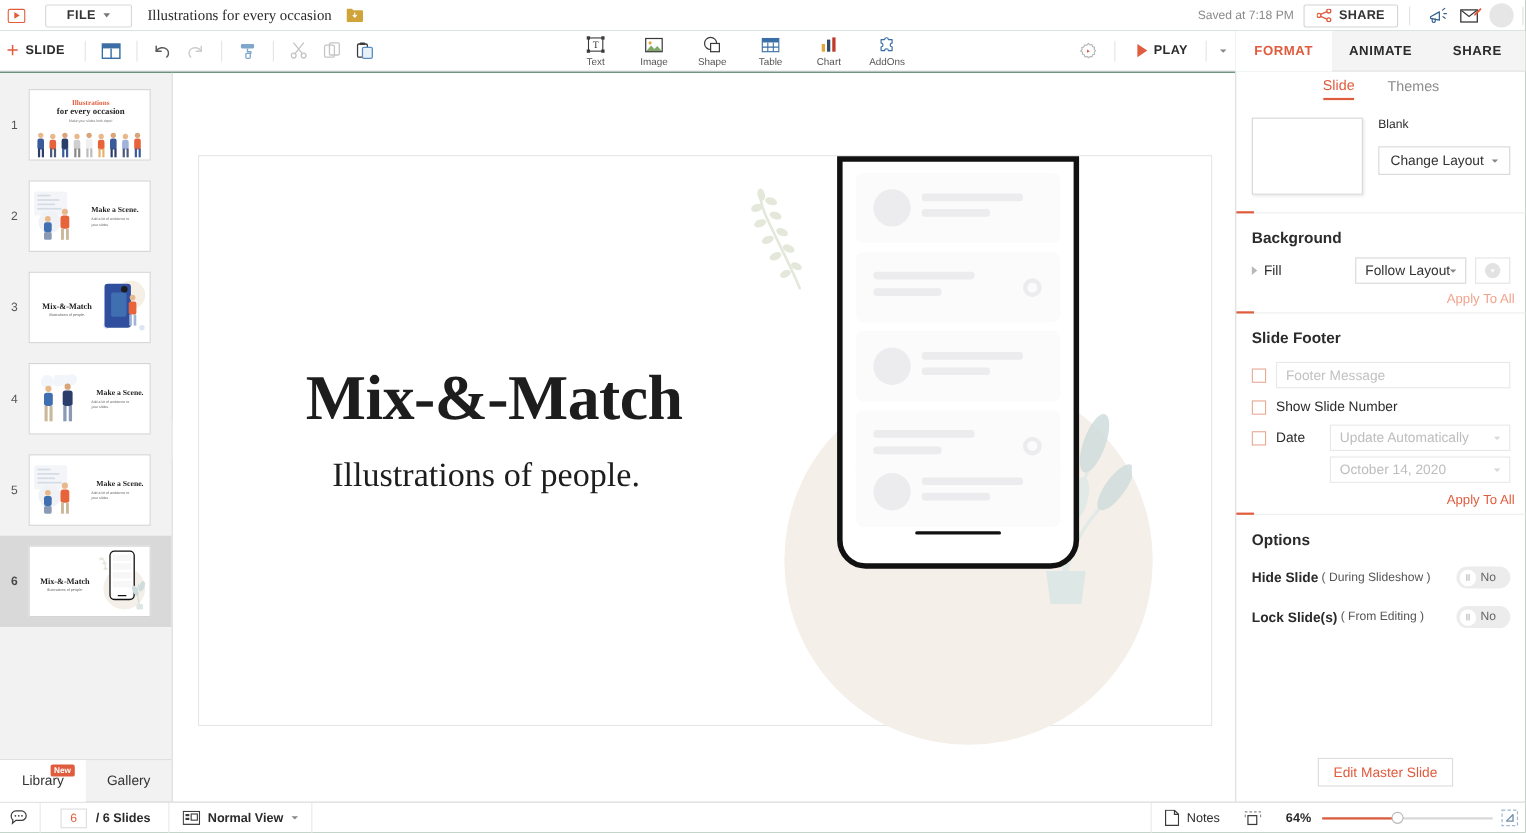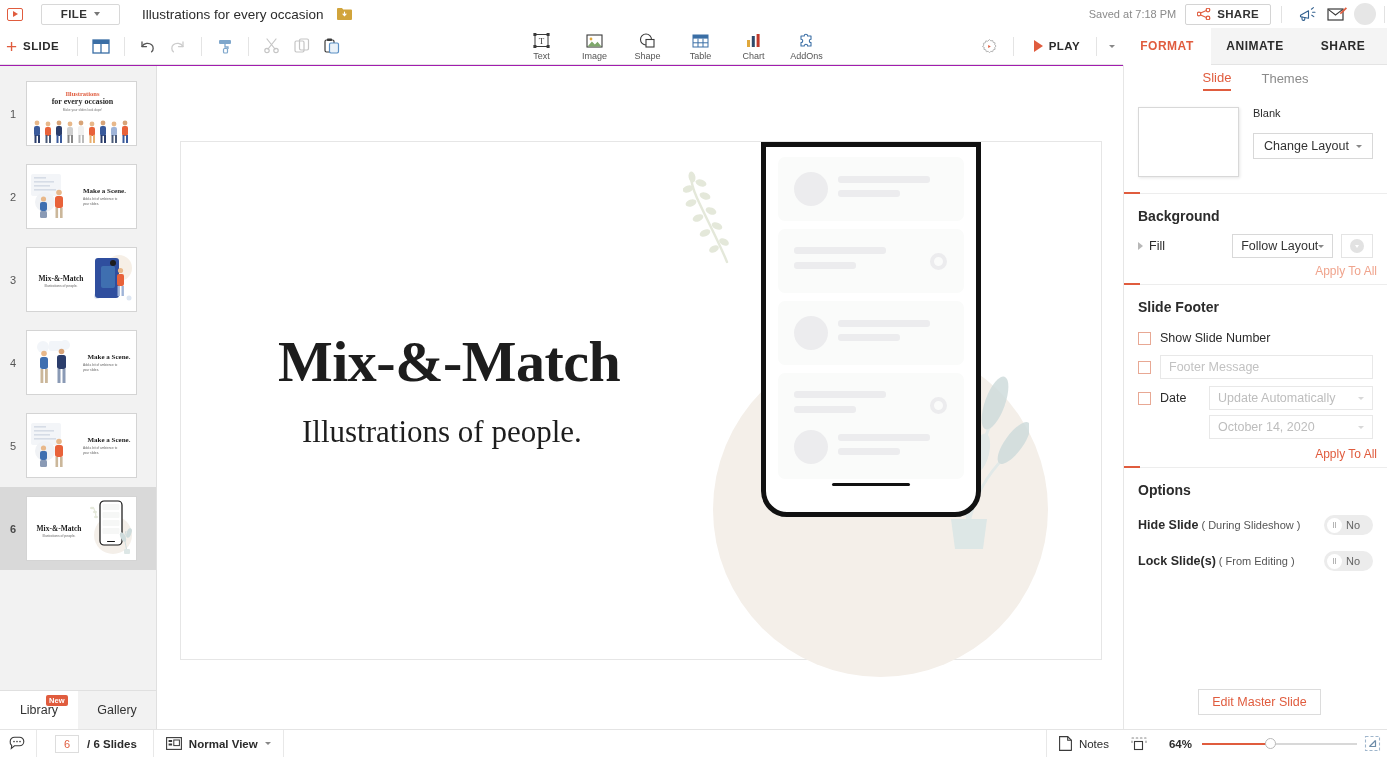--- a/index.html
+++ b/index.html
@@ -2,21 +2,21 @@
 <html><head>
 <meta charset="utf-8">
 <style>
   * { box-sizing: border-box; margin: 0; padding: 0; }
   html, body {
     width: 1387px; height: 757px;
     font-family: "Liberation Sans", sans-serif;
     background: #fff; overflow: hidden;
     -webkit-font-smoothing: antialiased;
   }
-  .app { position: relative; width: 1387px; height: 757px; background:#a21caf; }
+  .app { position: relative; width: 1387px; height: 757px; background:#14532d; }
 
   
   .topbar {
     position:absolute; left:0; top:0; width:1387px; height:28px;
     background:#fff; display:flex; align-items:center;
   }
   .logo-btn { width:30px; height:28px; display:flex; align-items:center; justify-content:center; }
   .logo-mark {
     width:16px; height:13px; border:1.6px solid #e05c3e; border-radius:2px;
     display:flex; align-items:center; justify-content:center;
@@ -25,21 +25,21 @@
     width:0;height:0;border-left:5px solid #e05c3e;
     border-top:3.5px solid transparent;border-bottom:3.5px solid transparent;
   }
   .file-btn {
     margin-left:11px; width:79px; height:21px; border:1px solid #d8d8d8; border-radius:2px;
     background:#fff; display:flex; align-items:center; justify-content:center; gap:7px;
     font-size:11.5px; font-weight:bold; color:#333; letter-spacing:.4px;
   }
   .caret-d { width:0;height:0;border-left:3.5px solid transparent;border-right:3.5px solid transparent;border-top:4px solid #777; }
   .caret-sm { width:0;height:0;border-left:3px solid transparent;border-right:3px solid transparent;border-top:3.5px solid #888; }
-  .doc-title { margin-left:22px; font-size:13.5px; color:#2b2b2b; }
+  .doc-title { margin-left:14px; font-size:13.5px; color:#2b2b2b;font-family:Liberation Serif, serif; }
   .folder-ico { margin-left:13px; color:#c9a227; font-size:13px; line-height:1; }
   .top-right { margin-left:auto; display:flex; align-items:center; height:28px; padding-right:0; }
   .saved-txt { font-size:11px; color:#8a8a8a; margin-right:9px; }
   .share-btn {
     height:21px; border:1px solid #d4d4d4; border-radius:2px; background:#fff;
     display:flex; align-items:center; gap:6px; padding:0 11px;
     font-size:11.5px; font-weight:bold; color:#333; letter-spacing:.3px;text-align:right;
   }
   .vsep { width:1px; height:17px; background:#e2e2e2; margin:0 10px; }
   .icon-btn { width:30px; height:28px; display:flex; align-items:center; justify-content:center; }
@@ -702,27 +702,27 @@
           <span class="color-dot">
               <span class="caret-sm" style="border-top-color:#fff;border-left-width:2.5px;border-right-width:2.5px;border-top-width:3px"></span>
             </span>
         </div>
       </div>
       <div class="apply-all">Apply To All</div>
     </div>
 
     <div class="sect">
       <div class="sect-h">Slide Footer</div>
+      <div class="row" style="height:32px">
+        <span class="cbox"></span>
+        <div class="footer-input">Footer Message</div>
+      </div>
       <div class="row" style="height:26px">
         <span class="cbox"></span>
         <span class="lbl">Show Slide Number</span>
-      </div>
-      <div class="row" style="height:32px">
-        <span class="cbox"></span>
-        <div class="footer-input">Footer Message</div>
       </div>
       <div class="row" style="height:30px">
         <span class="cbox"></span>
         <span class="lbl" style="width:49px">Date</span>
         <div class="sel-box dis" style="flex:1">
           <span>Update Automatically</span>
           <span class="caret-sm" style="border-top-color:#d8d8d8"></span>
         </div>
       </div>
       <div class="row" style="height:28px">

